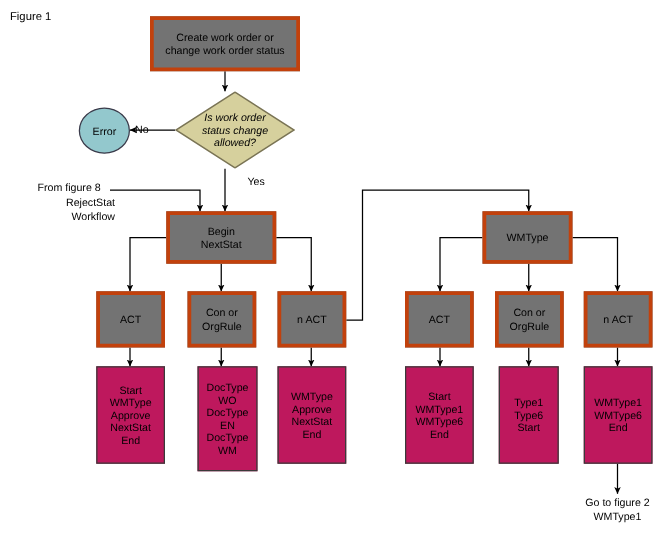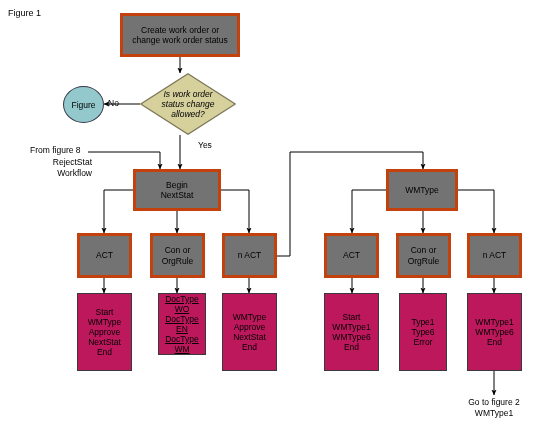--- a/index.html
+++ b/index.html
@@ -154,21 +154,21 @@
 
   <div class="diamond-wrap" style="left:140px; top:73px; width:96px; height:62px;">
     <svg class="diamond-shape" viewBox="0 0 96 62" preserveAspectRatio="none">
       <polygon points="48,0.7 95.3,31 48,61.3 0.7,31" fill="#d6d09d" stroke="#7a7455" stroke-width="1.2"></polygon>
     </svg>
     <div class="diamond-label">Is work order
 status change
 allowed?</div>
   </div>
 
-  <div class="ellipse" style="left:63px; top:86px; width:41px; height:37px;">Figure</div>
+  <div class="ellipse" style="left:63px; top:86px; width:41px; height:37px;">Error</div>
 
   <div class="edgelabel" style="left:108px; top:98px;">No</div>
   <div class="edgelabel" style="left:170px; top:140px;margin-left:28px;">Yes</div>
 
   <div class="freetext ta-left" style="left:30px; top:145px; width:58px;">From figure 8</div>
   <div class="freetext ta-right" style="left:28px; top:157px; width:64px;">RejectStat
 Workflow</div>
 
   <div class="node proc" style="left:133px; top:169px; width:88px; height:42px;">Begin
 NextStat</div>
@@ -178,21 +178,21 @@
   <div class="node proc" style="left:77px; top:233px; width:55px; height:45px;">ACT</div>
   <div class="node proc" style="left:150px; top:233px; width:55px; height:45px;">Con or
 OrgRule</div>
   <div class="node proc" style="left:222px; top:233px; width:55px; height:45px;">n ACT</div>
 
   <div class="node detail" style="left:77px; top:293px; width:55px; height:78px;">Start
 WMType
 Approve
 NextStat
 End</div>
-  <div class="node detail" style="left:158px; top:293px; width:48px; height:62px;text-decoration:underline;">DocType
+  <div class="node detail" style="left:158px; top:293px; width:48px; height:84px;">DocType
 WO
 DocType
 EN
 DocType
 WM</div>
   <div class="node detail" style="left:222px; top:293px; width:55px; height:78px;">WMType
 Approve
 NextStat
 End</div>
 
@@ -200,21 +200,21 @@
   <div class="node proc" style="left:396px; top:233px; width:55px; height:45px;">Con or
 OrgRule</div>
   <div class="node proc" style="left:467px; top:233px; width:55px; height:45px;">n ACT</div>
 
   <div class="node detail" style="left:324px; top:293px; width:55px; height:78px;">Start
 WMType1
 WMType6
 End</div>
   <div class="node detail" style="left:399px; top:293px; width:48px; height:78px;">Type1
 Type6
-Error</div>
+Start</div>
   <div class="node detail" style="left:467px; top:293px; width:55px; height:78px;">WMType1
 WMType6
 End</div>
 
   <div class="freetext ta-center" style="left:444px; top:397px; width:100px;">Go to figure 2
 WMType1</div>
 
 </div>
 
 </body></html>

